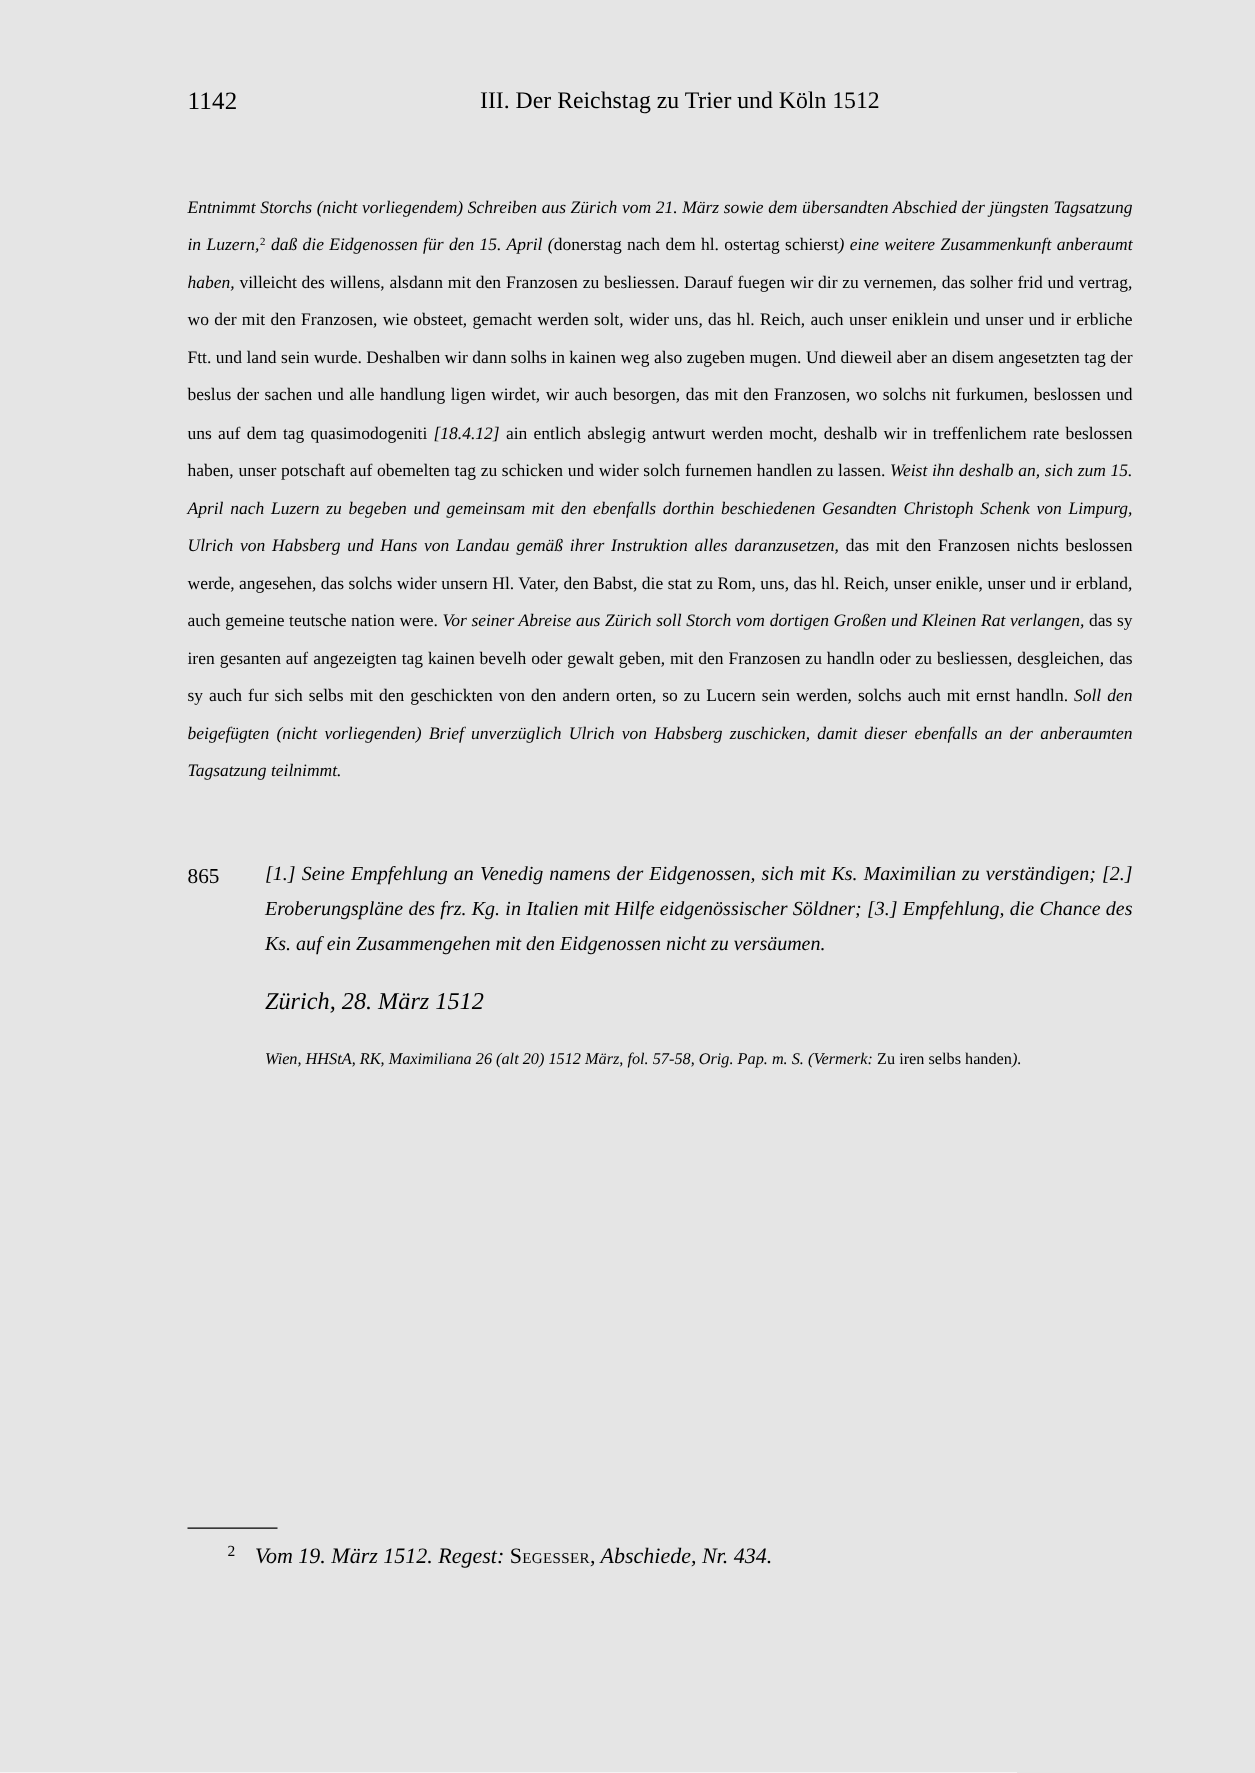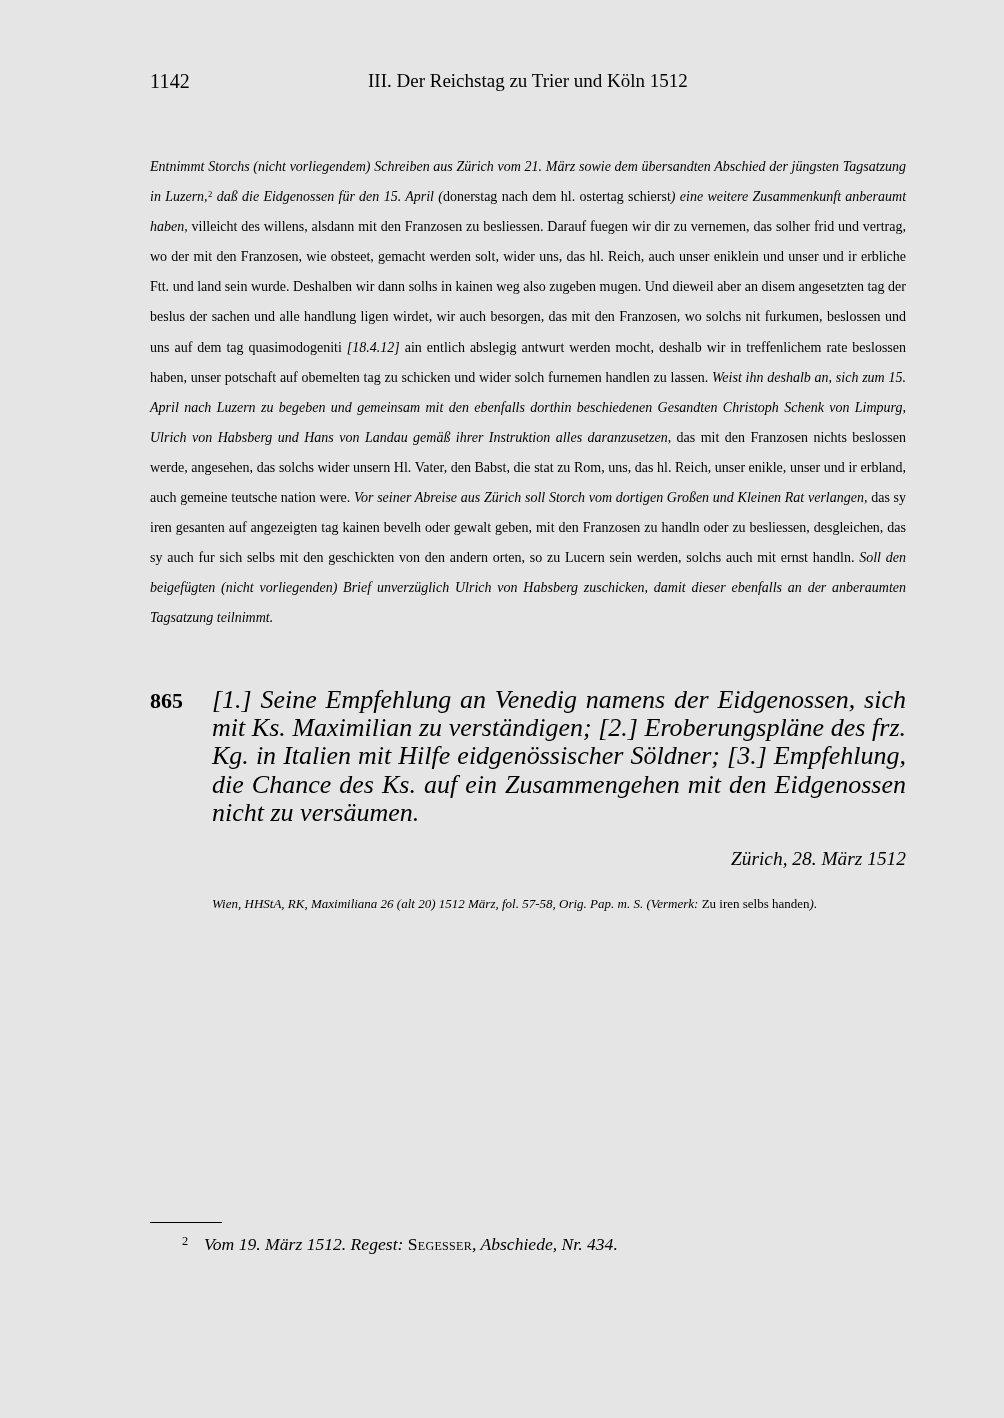--- a/index.html
+++ b/index.html
@@ -35,21 +35,21 @@
   }
   .folio {
     position: absolute;
     left: 0;
     top: 70px;
     font-size: 20px;
     letter-spacing: 0.2px;
   }
   .head-title {
     position: absolute;
-    left: 218px;
+    left: 234px;
     top: 70px;
     font-size: 19px;
     white-space: nowrap;
   }
 
   
   .body-block {
     margin-top: 38px;
     font-size: 14px;
     line-height: 30.1px;
@@ -79,40 +79,39 @@
     padding-left: 62px;
     font-weight: bold;
     font-size: 20.4px;
     line-height: 29px;
     text-align: left;
   }
   .entry-no {
     position: absolute;
     left: 0;
     top: 0;
-    font-weight: bold;
-    font-size: 22px;
+    font-weight: normal;
+    font-size: 17px;
   }
 
   .entry-body {
     padding-left: 62px;
     margin-top: 14px;
   }
   .regest {
     font-style: italic;
-    font-size: 26px;
+    font-size: 16px;
     line-height: 28.4px;
     text-align: justify;
   }
   .dateline {
     font-style: italic;
     font-size: 19.4px;
     line-height: 28.4px;
     margin-top: 17px;
-    text-align: right;
   }
   .archive {
     font-style: italic;
     font-size: 13px;
     line-height: 28.4px;
     margin-top: 17px;
     text-align: left;
   }
   .archive .ro { font-style: normal; }
 

